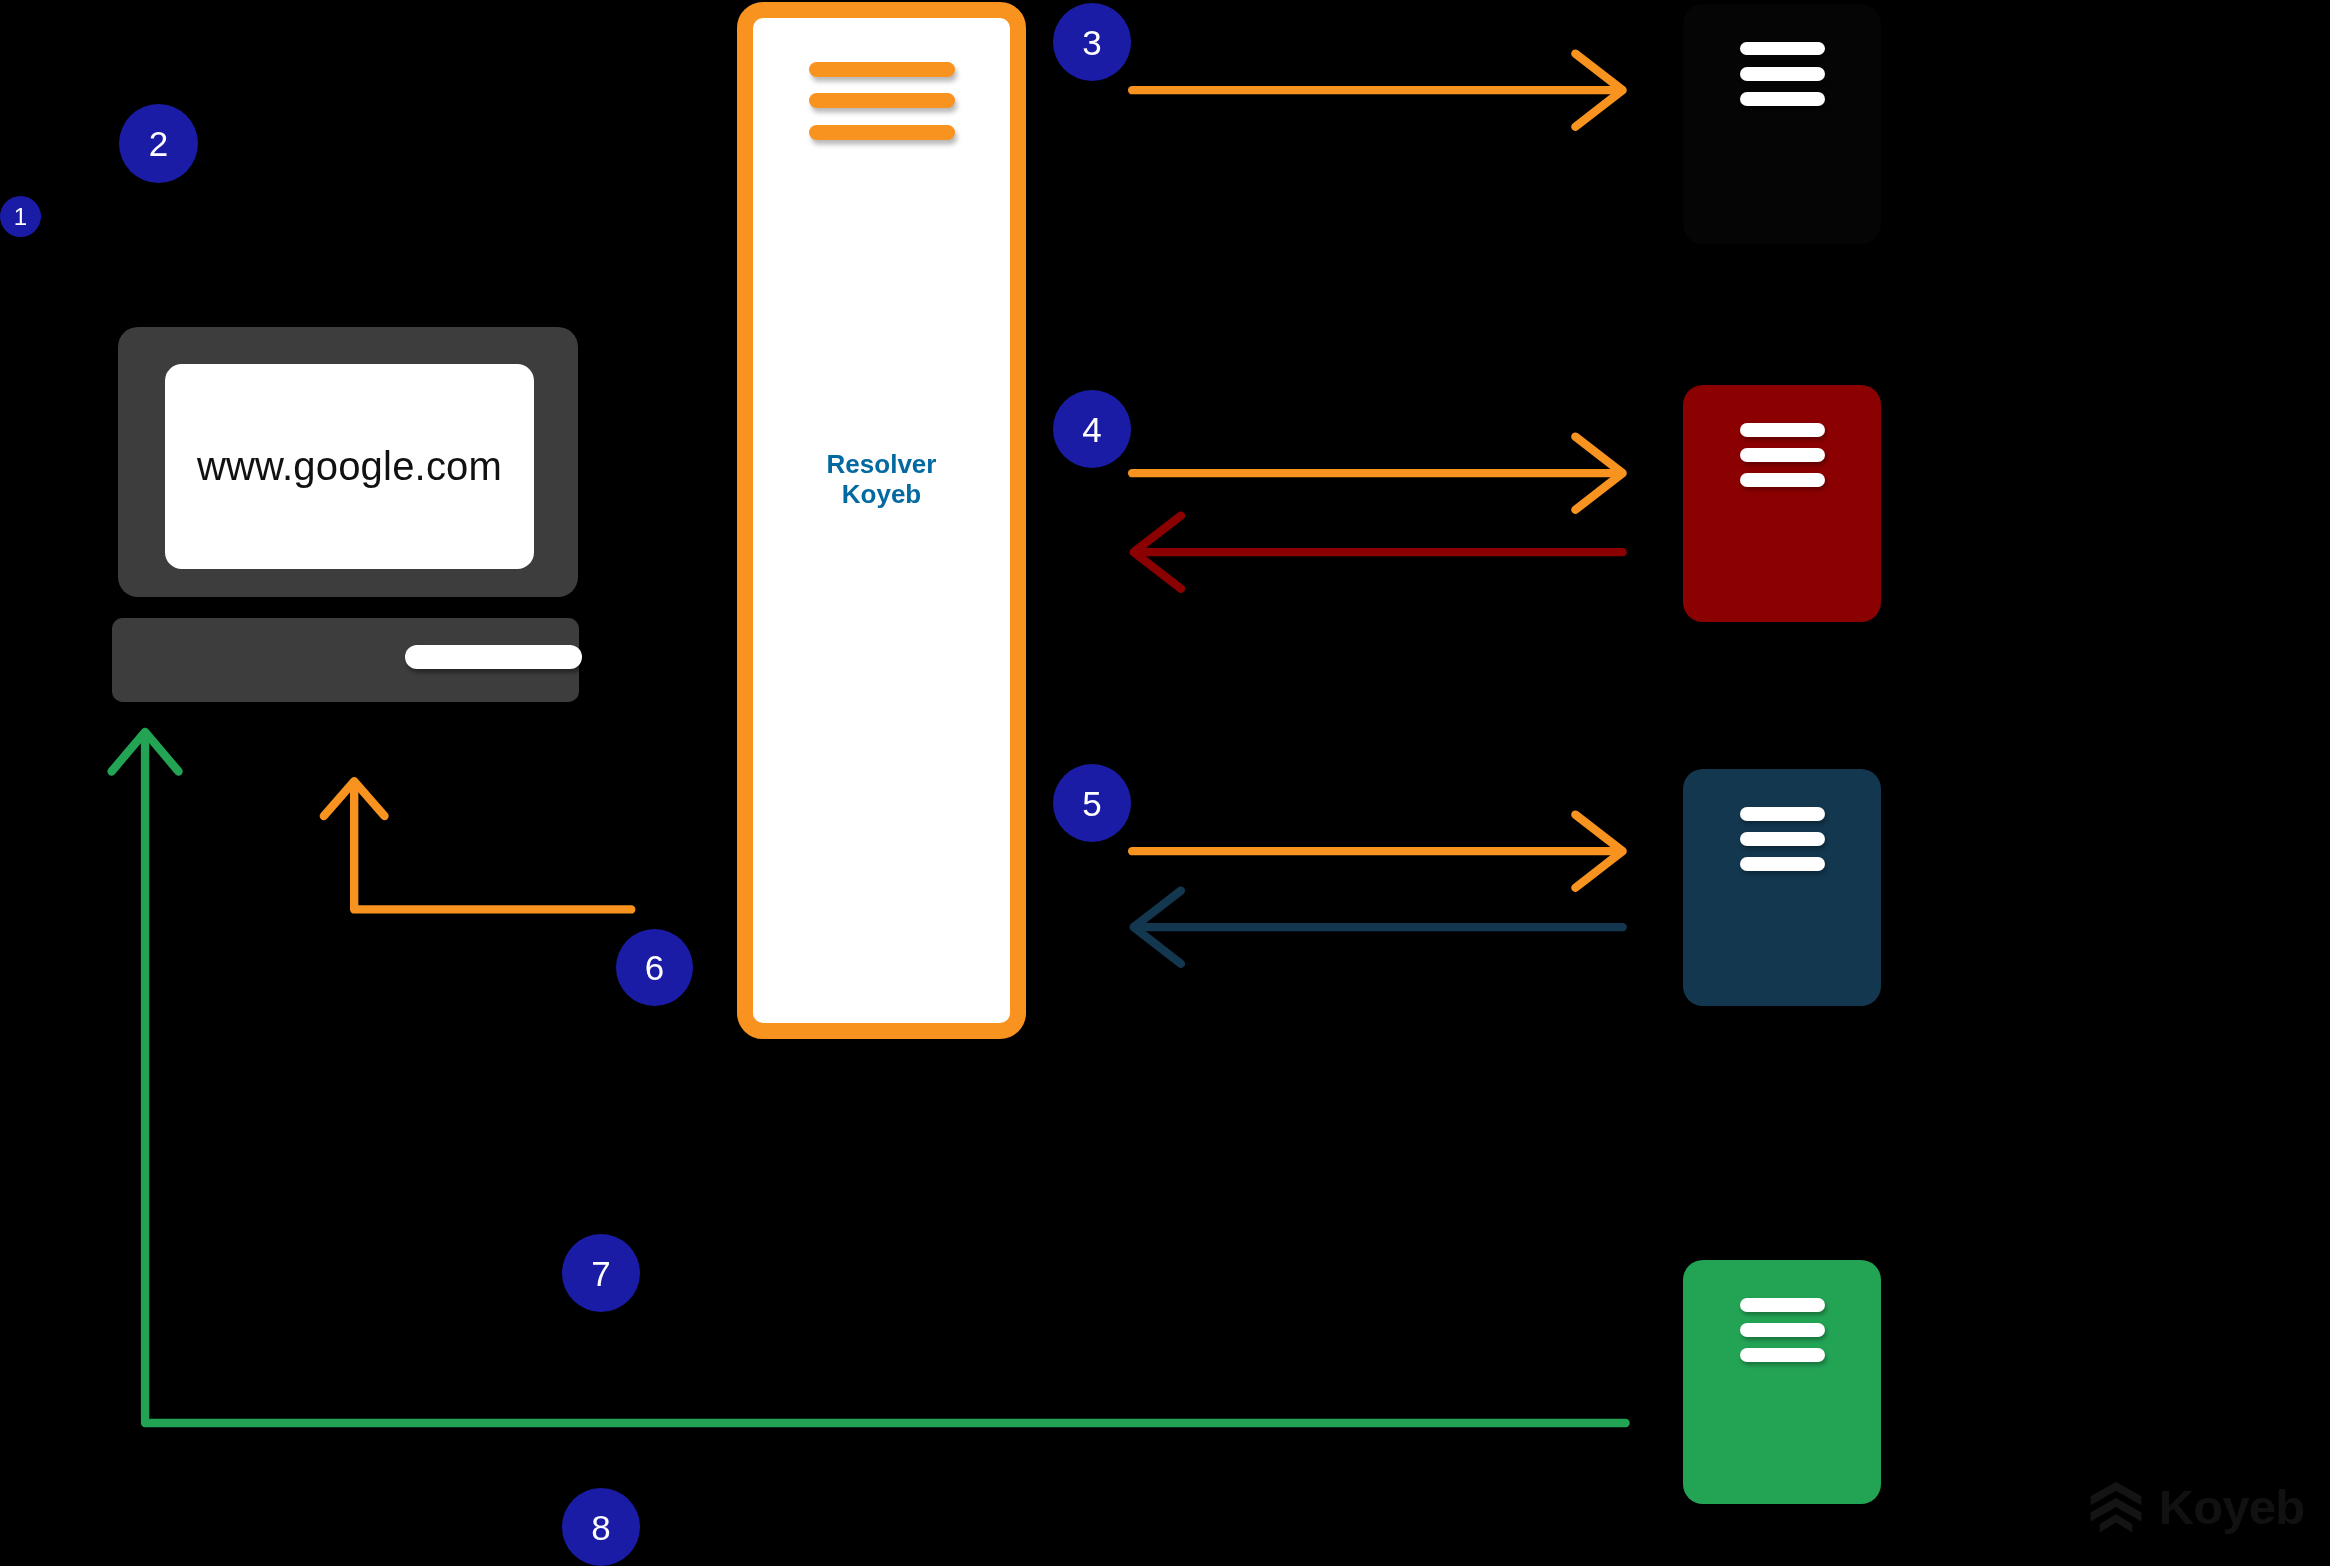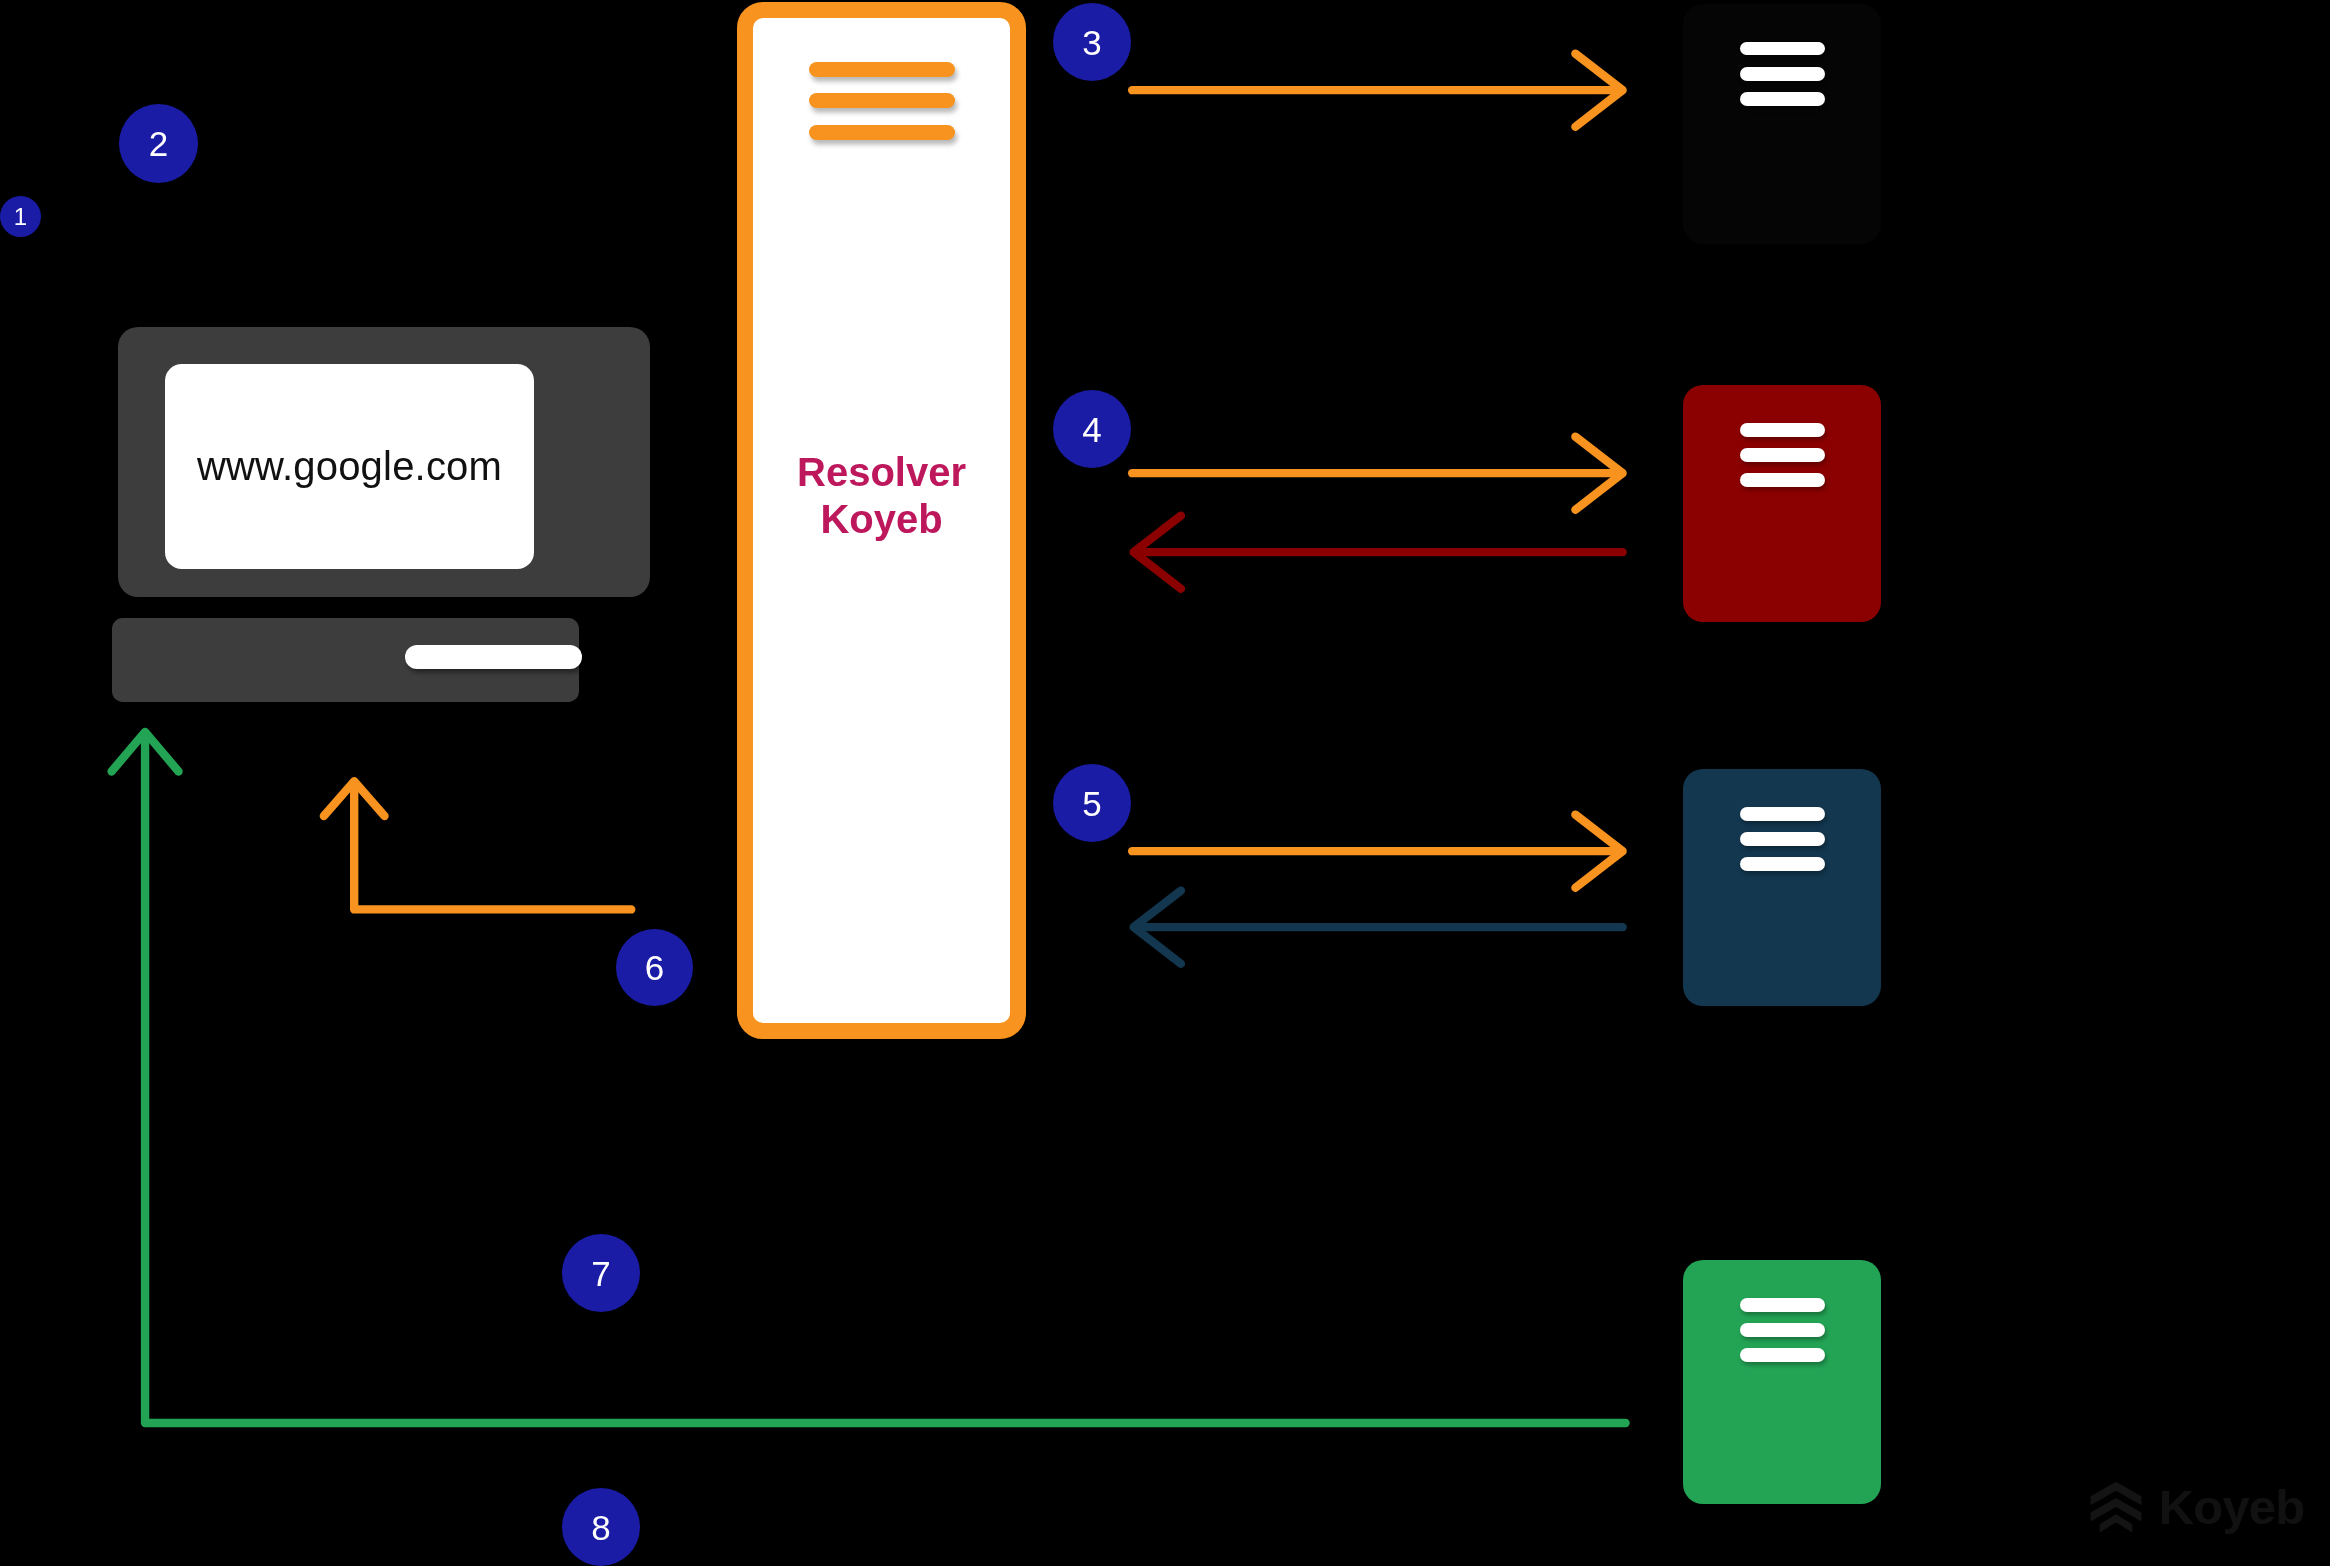--- a/index.html
+++ b/index.html
@@ -7,21 +7,21 @@
        font-family:"Liberation Sans","DejaVu Sans",sans-serif;}
   #stage{position:absolute;left:0;top:0;width:2330px;height:1566px;background:#000;}
 
   
   .badge{position:absolute;border-radius:50%;background:#1a1ca6;
          color:#fff;display:flex;align-items:center;justify-content:center;
          font-size:35px;font-weight:400;line-height:1;z-index:40;}
 
   
   #computer{position:absolute;left:118px;top:327px;width:460px;height:377px;}
-  .monitor{position:absolute;left:0;top:0;width:532px;height:270px;
+  .monitor{position:absolute;left:0;top:0;width:460px;height:270px;
            background:#3d3d3d;border-radius:20px;
            box-shadow:3.8px 5.3px 5.3px rgba(0,0,0,.55);}
   .screen{position:absolute;left:47px;top:37px;width:369px;height:205px;
           background:#fff;border-radius:16.7px;display:flex;
           align-items:center;justify-content:center;}
   .screen span{font-size:40px;color:#111;letter-spacing:0.2px;}
   .keyboard{position:absolute;left:-6px;top:291px;width:467px;height:84px;
             background:#3d3d3d;border-radius:10.7px;
             box-shadow:3.8px 5.3px 5.3px rgba(0,0,0,.55);}
   .trackpad{position:absolute;left:293px;top:27px;width:177px;height:24px;
@@ -29,21 +29,21 @@
 
   
   #resolver{position:absolute;left:737px;top:1.5px;width:289px;height:1037px;
             border:16.7px solid #F7931E;border-radius:26px;background:#fff;
             box-sizing:border-box;box-shadow:4.6px 6px 6.8px rgba(0,0,0,.5);}
   .rbars{position:absolute;left:0;right:0;top:44px;display:flex;
          flex-direction:column;align-items:center;gap:16.7px;}
   .rbar{width:146px;height:15px;background:#F7931E;border-radius:8.4px;
         box-shadow:2.3px 4.6px 5.3px rgba(0,0,0,.28);}
   .rlabel{position:absolute;left:0;right:0;top:431px;text-align:center;
-          font-size:40px;font-weight:bold;color:#be185d;line-height:1.18;}
+          font-size:26px;font-weight:bold;color:#0369a1;line-height:1.18;}
 
   
   .server{position:absolute;left:1683px;width:198px;border-radius:20px;
           box-shadow:5.3px 6.8px 6.8px rgba(0,0,0,.75);}
   .sbars{position:absolute;left:0;right:0;top:38px;display:flex;
          flex-direction:column;align-items:center;gap:11.4px;}
   .sbar{width:85px;height:13.7px;background:#fff;border-radius:7.6px;
         box-shadow:1.5px 3px 4.6px rgba(0,0,0,.3);}
   svg.arrow{position:absolute;overflow:visible;}
 

